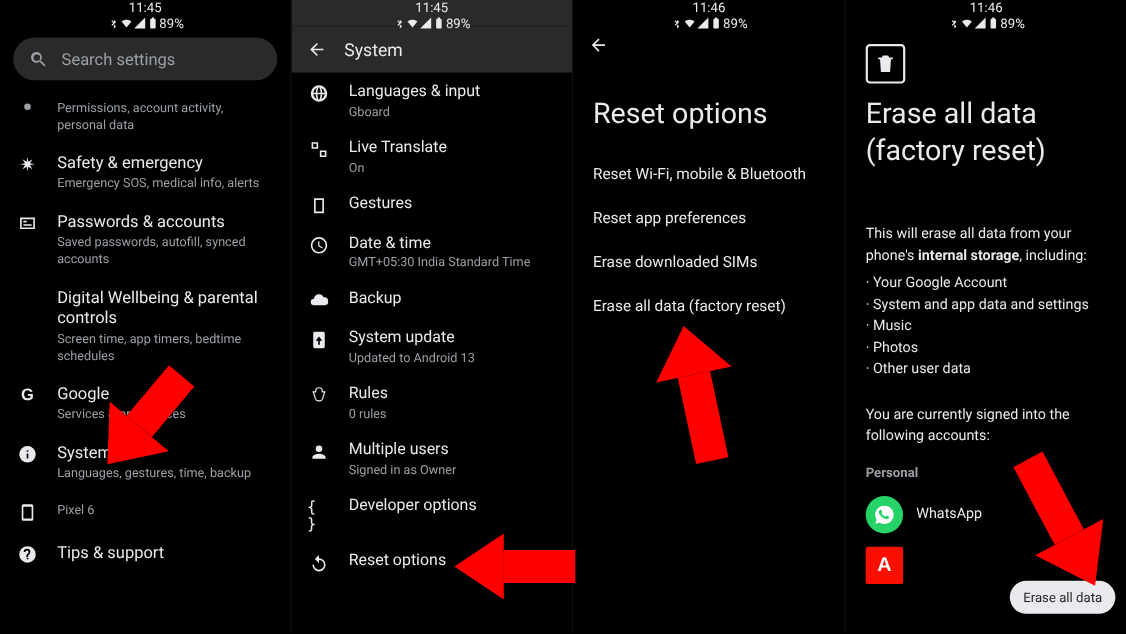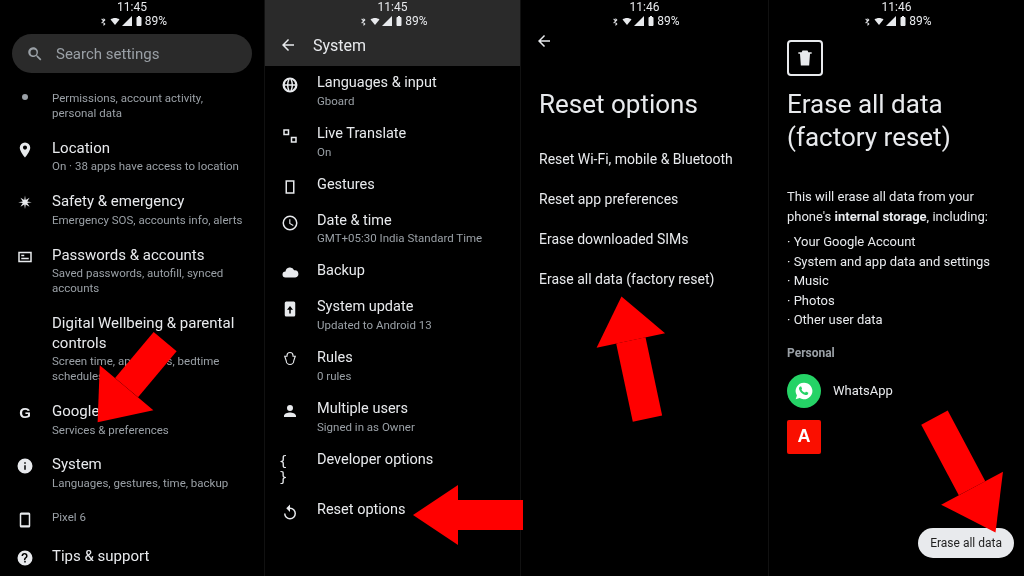--- a/index.html
+++ b/index.html
@@ -34,21 +34,21 @@
   .p2 .row .lbl { font-size: 14.5px; }
   .row.compact { padding: 8px 0; }
 
   .hdr { font-size: 26px; font-weight: 400; padding: 26px 18px 18px 18px; line-height: 1.25; }
   .opt { font-size: 14px; padding: 12px 18px; }
 
   .bigicon { width: 36px; height: 36px; border: 2px solid #e8eaed; border-radius: 4px; margin: 16px 0 0 18px; display: flex; align-items: center; justify-content: center; }
   .bigicon svg { width: 20px; height: 20px; fill: #e8eaed; }
 
   .body4 { padding: 0 18px; font-size: 13px; line-height: 1.5; color: #e8eaed; }
-  .body4 .intro { margin-top: 16px; }
+  .body4 .intro { margin-top: 32px; }
   .body4 ul { list-style: none; margin-top: 6px; }
   .body4 ul li::before { content: "· "; }
   .signed { margin-top: 22px; }
   .personal { font-size: 12px; color: #9aa0a6; margin-top: 14px; font-weight: bold; }
   .acct { display: flex; align-items: center; gap: 12px; margin-top: 12px; }
   .acct .aicon { width: 34px; height: 34px; border-radius: 50%; display: flex; align-items: center; justify-content: center; }
   .wa { background: #25d366; }
   .wa svg { width: 20px; height: 20px; fill: #fff; }
   .adobe { width: 34px; height: 34px; background: #fa0f00; display:flex; align-items:center; justify-content:center; font-family: Arial; font-weight: bold; color:#fff; font-size:18px; border-radius:2px; }
 
@@ -94,37 +94,26 @@
         <div class="ic">
             <span style="width:6px;height:6px;border-radius:50%;background:#9aa0a6;display:block;margin-top:2px"></span>
           </div>
         <div class="txt">
             <div class="sub">Permissions, account activity, personal data</div>
           </div>
       </div>
       <div class="row">
         <div class="ic">
             <svg viewBox="0 0 24 24">
-              <path d="M12 2a7 7 0 00-7 7c0 5 7 13 7 13s7-8 7-13a7 7 0 00-7-7zm0 9.5A2.5 2.5 0 1112 6a2.5 2.5 0 010 5.5z"></path>
-            </svg>
-          </div>
-        <div class="txt">
-            <div class="lbl">Location</div>
-            <div class="sub">On · 38 apps have access to location</div>
-          </div>
-      </div>
-      <div class="row">
-        <div class="ic">
-            <svg viewBox="0 0 24 24">
               <path d="M12 2l1 6 5-3-3 5 6 1-6 1 3 5-5-3-1 6-1-6-5 3 3-5-6-1 6-1-3-5 5 3 1-6z"></path>
             </svg>
           </div>
         <div class="txt">
             <div class="lbl">Safety &amp; emergency</div>
-            <div class="sub">Emergency SOS, accounts info, alerts</div>
+            <div class="sub">Emergency SOS, medical info, alerts</div>
           </div>
       </div>
       <div class="row">
         <div class="ic">
             <svg viewBox="0 0 24 24">
               <path d="M3 5h18v14H3V5zm2 2v10h14V7H5zm2 2h4v2H7V9zm0 4h10v2H7v-2z"></path>
             </svg>
           </div>
         <div class="txt">
             <div class="lbl">Passwords &amp; accounts</div>
@@ -376,20 +365,21 @@
       <div class="intro">
         <span>This will erase all data from your phone's </span><b>internal storage</b><span>, including:</span>
       </div>
       <ul>
         <li>Your Google Account</li>
         <li>System and app data and settings</li>
         <li>Music</li>
         <li>Photos</li>
         <li>Other user data</li>
       </ul>
+      <div class="signed">You are currently signed into the following accounts:</div>
       <div class="personal">Personal</div>
       <div class="acct">
         <div class="aicon wa">
           <svg viewBox="0 0 24 24">
               <path d="M12 2a10 10 0 00-8.5 15.3L2 22l4.8-1.5A10 10 0 1012 2zm4.8 13.6c-.2.6-1.2 1.1-1.7 1.2-.5 0-1 .2-3.3-.7-2.8-1.1-4.5-4-4.7-4.2-.1-.2-1.1-1.5-1.1-2.8 0-1.4.7-2 1-2.3.2-.2.5-.3.7-.3h.5c.2 0 .4 0 .6.5l.8 2c.1.1 0 .3 0 .4l-.4.6c-.1.2-.3.3-.1.6.1.2.7 1.2 1.6 2 1.1.9 2 1.2 2.3 1.3.2.1.4.1.5-.1l.7-.8c.2-.2.4-.2.6-.1l1.9.9c.2.1.4.2.4.3 0 .2 0 .8-.3 1.4z"></path>
             </svg>
         </div>
         <span>WhatsApp</span>
       </div>
       <div class="acct">

